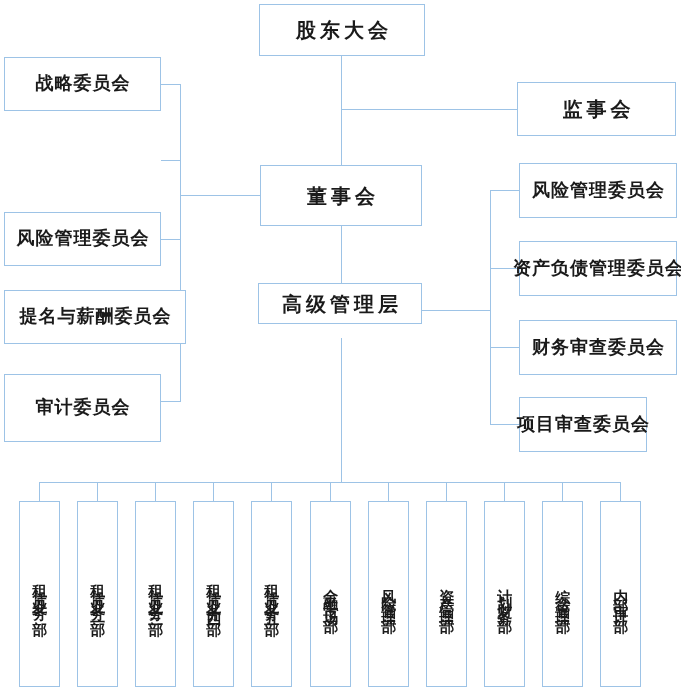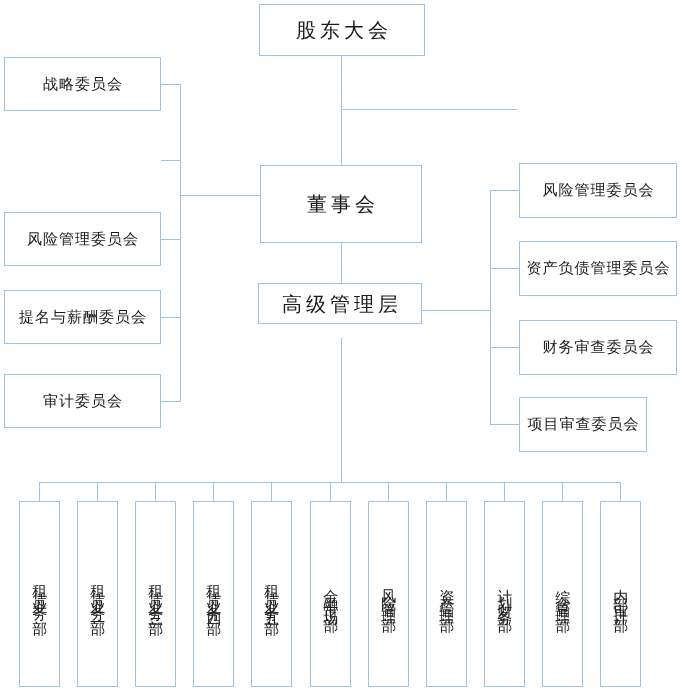--- a/index.html
+++ b/index.html
@@ -6,25 +6,25 @@
   html,body { margin:0; padding:0; background:#fff; }
   .canvas {
     position:relative; width:681px; height:691px; background:var(--box-background);
     font-family:"Liberation Serif","DejaVu Serif",serif; color:var(--text);
     overflow:hidden;
   }
   .node {
     position:absolute; box-sizing:border-box;
     border:1px solid var(--line); background:var(--box-background);
     display:flex; align-items:center; justify-content:center;
-    text-align:center; line-height:1.1;
+    text-align:center; line-height:1.1;font-weight:bold;
   }
   .big   { font-size:20px; }
   .big span { letter-spacing:4px; padding-left:4px; }
-  .small { font-size:15px; }
+  .small { font-size:18px; }
   .small span { letter-spacing:1px; padding-left:1px; white-space:nowrap; }
   .vert  { font-size:15px; }
   .vert span {
     writing-mode:vertical-rl; text-orientation:upright;
     letter-spacing:7px; white-space:nowrap;
   }
   .hl { position:absolute; height:1px; background:var(--line); }
   .vl { position:absolute; width:1px;  background:var(--line); }
 </style>
 </head>
@@ -63,39 +63,42 @@
   <div class="vl" style="left:388px;top:482px;height:19px"></div>
   <div class="vl" style="left:446px;top:482px;height:19px"></div>
   <div class="vl" style="left:504px;top:482px;height:19px"></div>
   <div class="vl" style="left:562px;top:482px;height:19px"></div>
   <div class="vl" style="left:620px;top:482px;height:19px"></div>
 
   <div class="node big" style="left:259px;top:4px;width:166px;height:52px">
     <span>股东大会</span>
   </div>
 
+  <div class="node big" style="left:517px;top:82px;width:159px;height:54px">
+    <span>监事会</span>
+  </div>
 
-  <div class="node big" style="left:260px;top:165px;width:162px;height:78px">
+  <div class="node big" style="left:260px;top:165px;width:162px;height:61px">
     <span>董事会</span>
   </div>
 
   <div class="node big" style="left:258px;top:283px;width:164px;height:41px">
     <span>高级管理层</span>
   </div>
 
   <div class="node small" style="left:4px;top:57px;width:157px;height:54px">
     <span>战略委员会</span>
   </div>
   <div class="node small" style="left:4px;top:212px;width:157px;height:54px">
     <span>风险管理委员会</span>
   </div>
-  <div class="node small" style="left:4px;top:290px;width:157px;height:54px">
+  <div class="node small" style="left:4px;top:290px;width:182px;height:54px">
     <span>提名与薪酬委员会</span>
   </div>
-  <div class="node small" style="left:4px;top:374px;width:157px;height:54px">
+  <div class="node small" style="left:4px;top:374px;width:157px;height:68px">
     <span>审计委员会</span>
   </div>
 
   <div class="node small" style="left:519px;top:163px;width:158px;height:55px">
     <span>风险管理委员会</span>
   </div>
   <div class="node small" style="left:519px;top:241px;width:158px;height:55px">
     <span>资产负债管理委员会</span>
   </div>
   <div class="node small" style="left:519px;top:320px;width:158px;height:55px">

